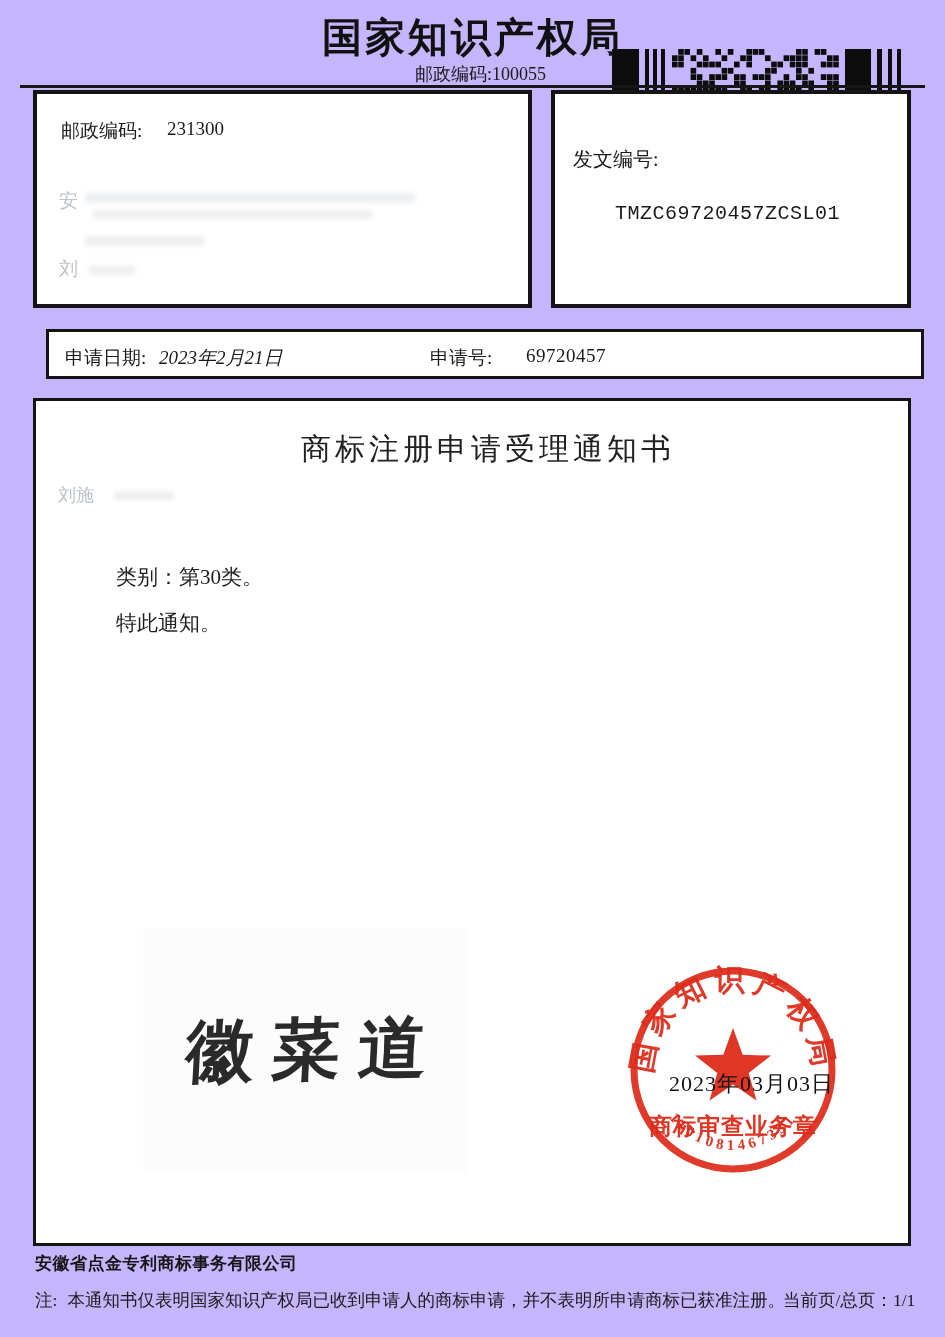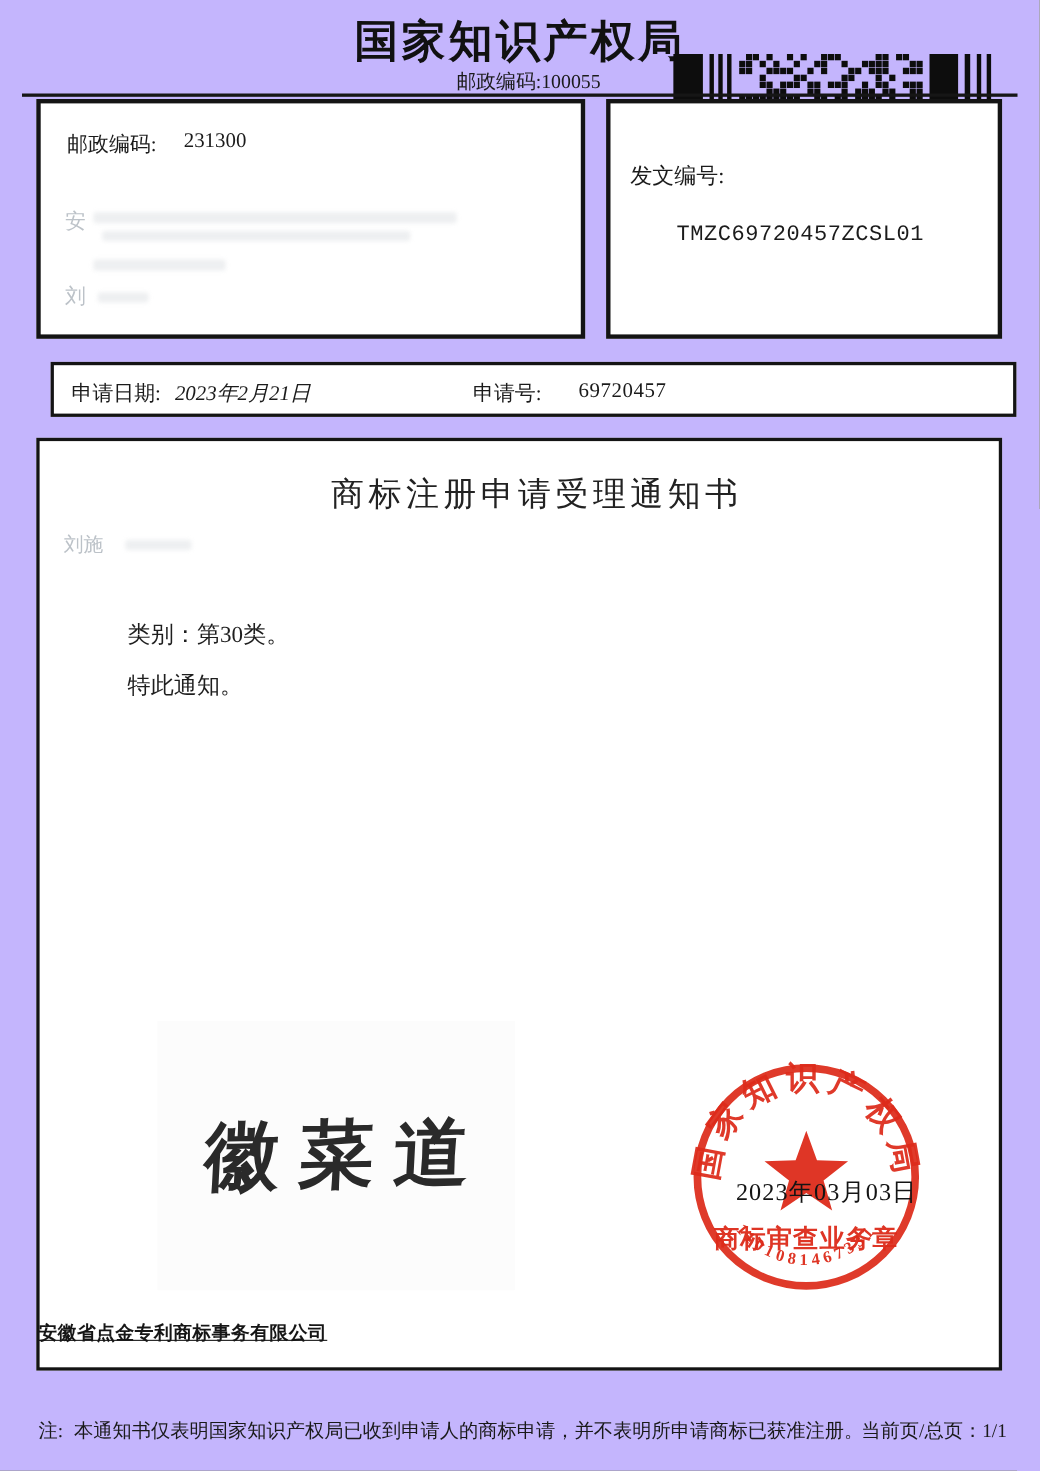--- a/index.html
+++ b/index.html
@@ -58,23 +58,23 @@
   
   .seal{top:560px;left:589px;width:216px;height:218px;}
   .seal svg{display:block;width:100%;height:100%;}
   .seal-date{
     top:668px;left:633px;
     font-size:22px;color:#141414;letter-spacing:1px;
     z-index:5;white-space:nowrap;
   }
   
   .agent-name{
-    top:1200px;left:35px;
+    top:1252px;left:35px;
     font-family:"Liberation Sans","DejaVu Sans",sans-serif;
-    font-weight:700;font-size:17px;color:#161616;letter-spacing:0.5px;text-decoration:underline;
+    font-weight:700;font-size:17px;color:#161616;letter-spacing:0.5px;
   }
   .foot-note{top:1288px;left:35px;font-size:17.5px;color:#1a1a1a;white-space:nowrap;}
   .foot-note .note-body{margin-left:10px;}
   .page-indicator{top:1288px;left:783px;font-size:17.5px;color:#1a1a1a;white-space:nowrap;}
 </style>
 </head>
 <body>
 
 <div class="page">
 

